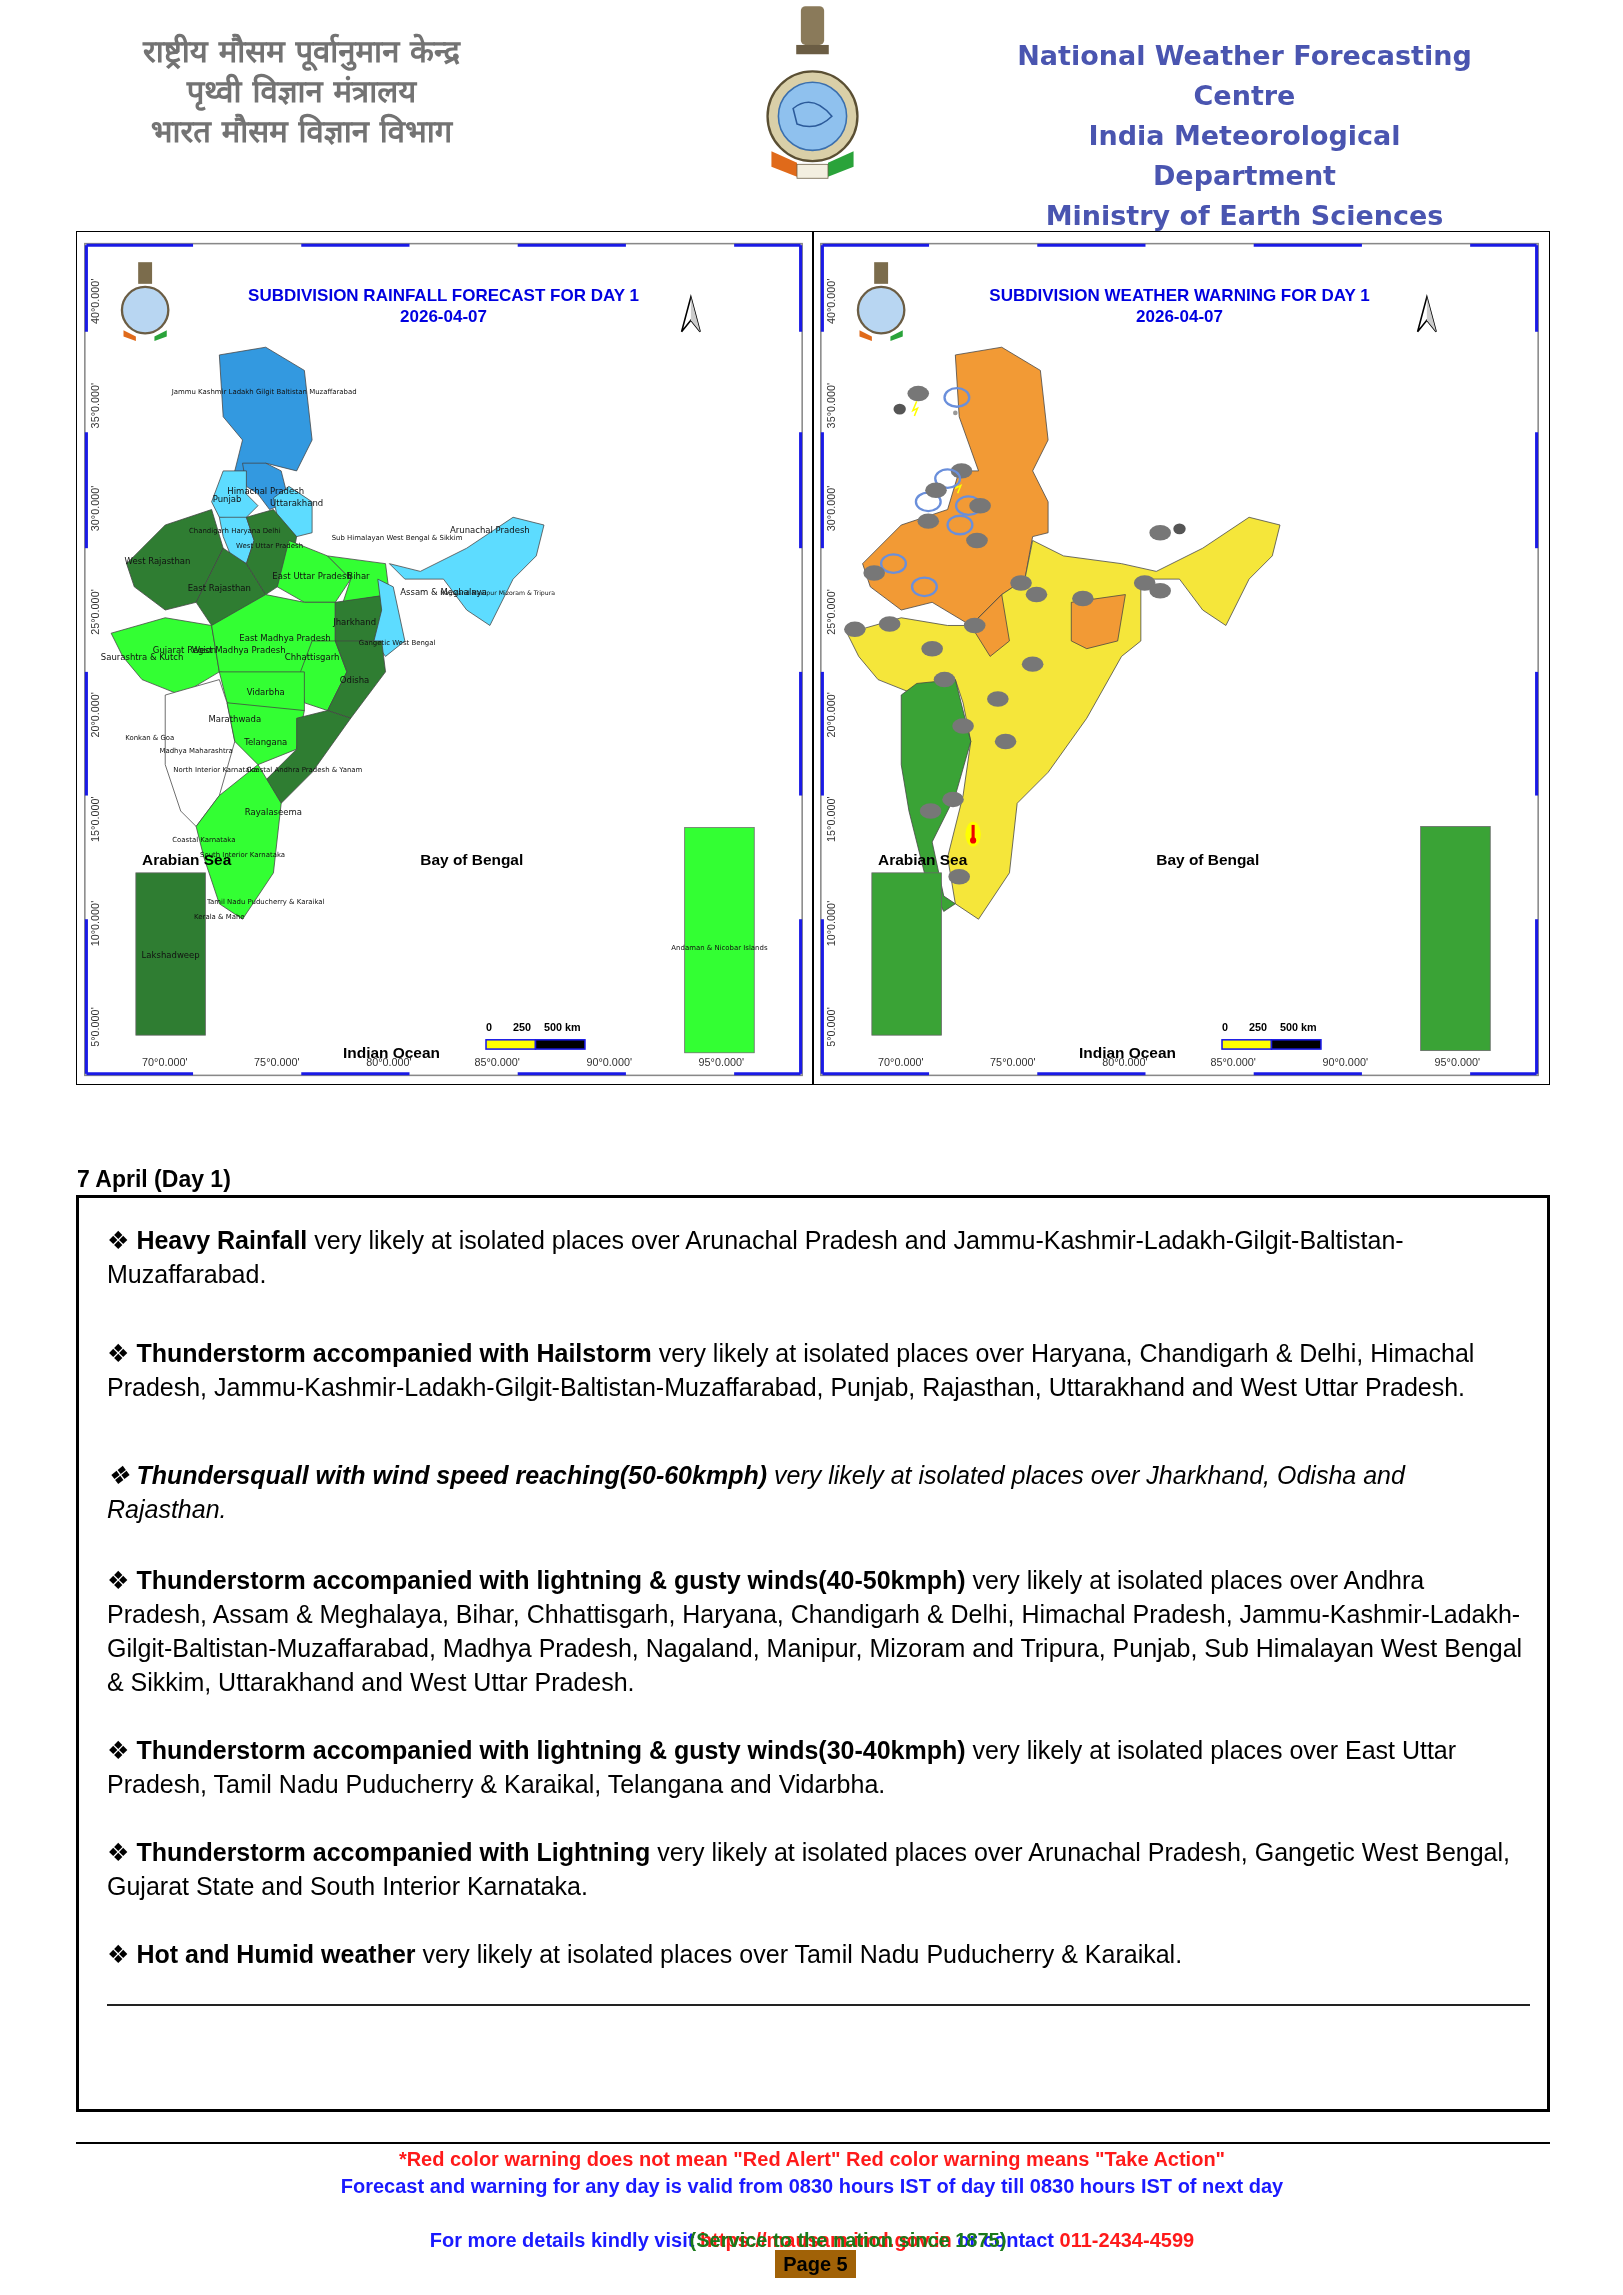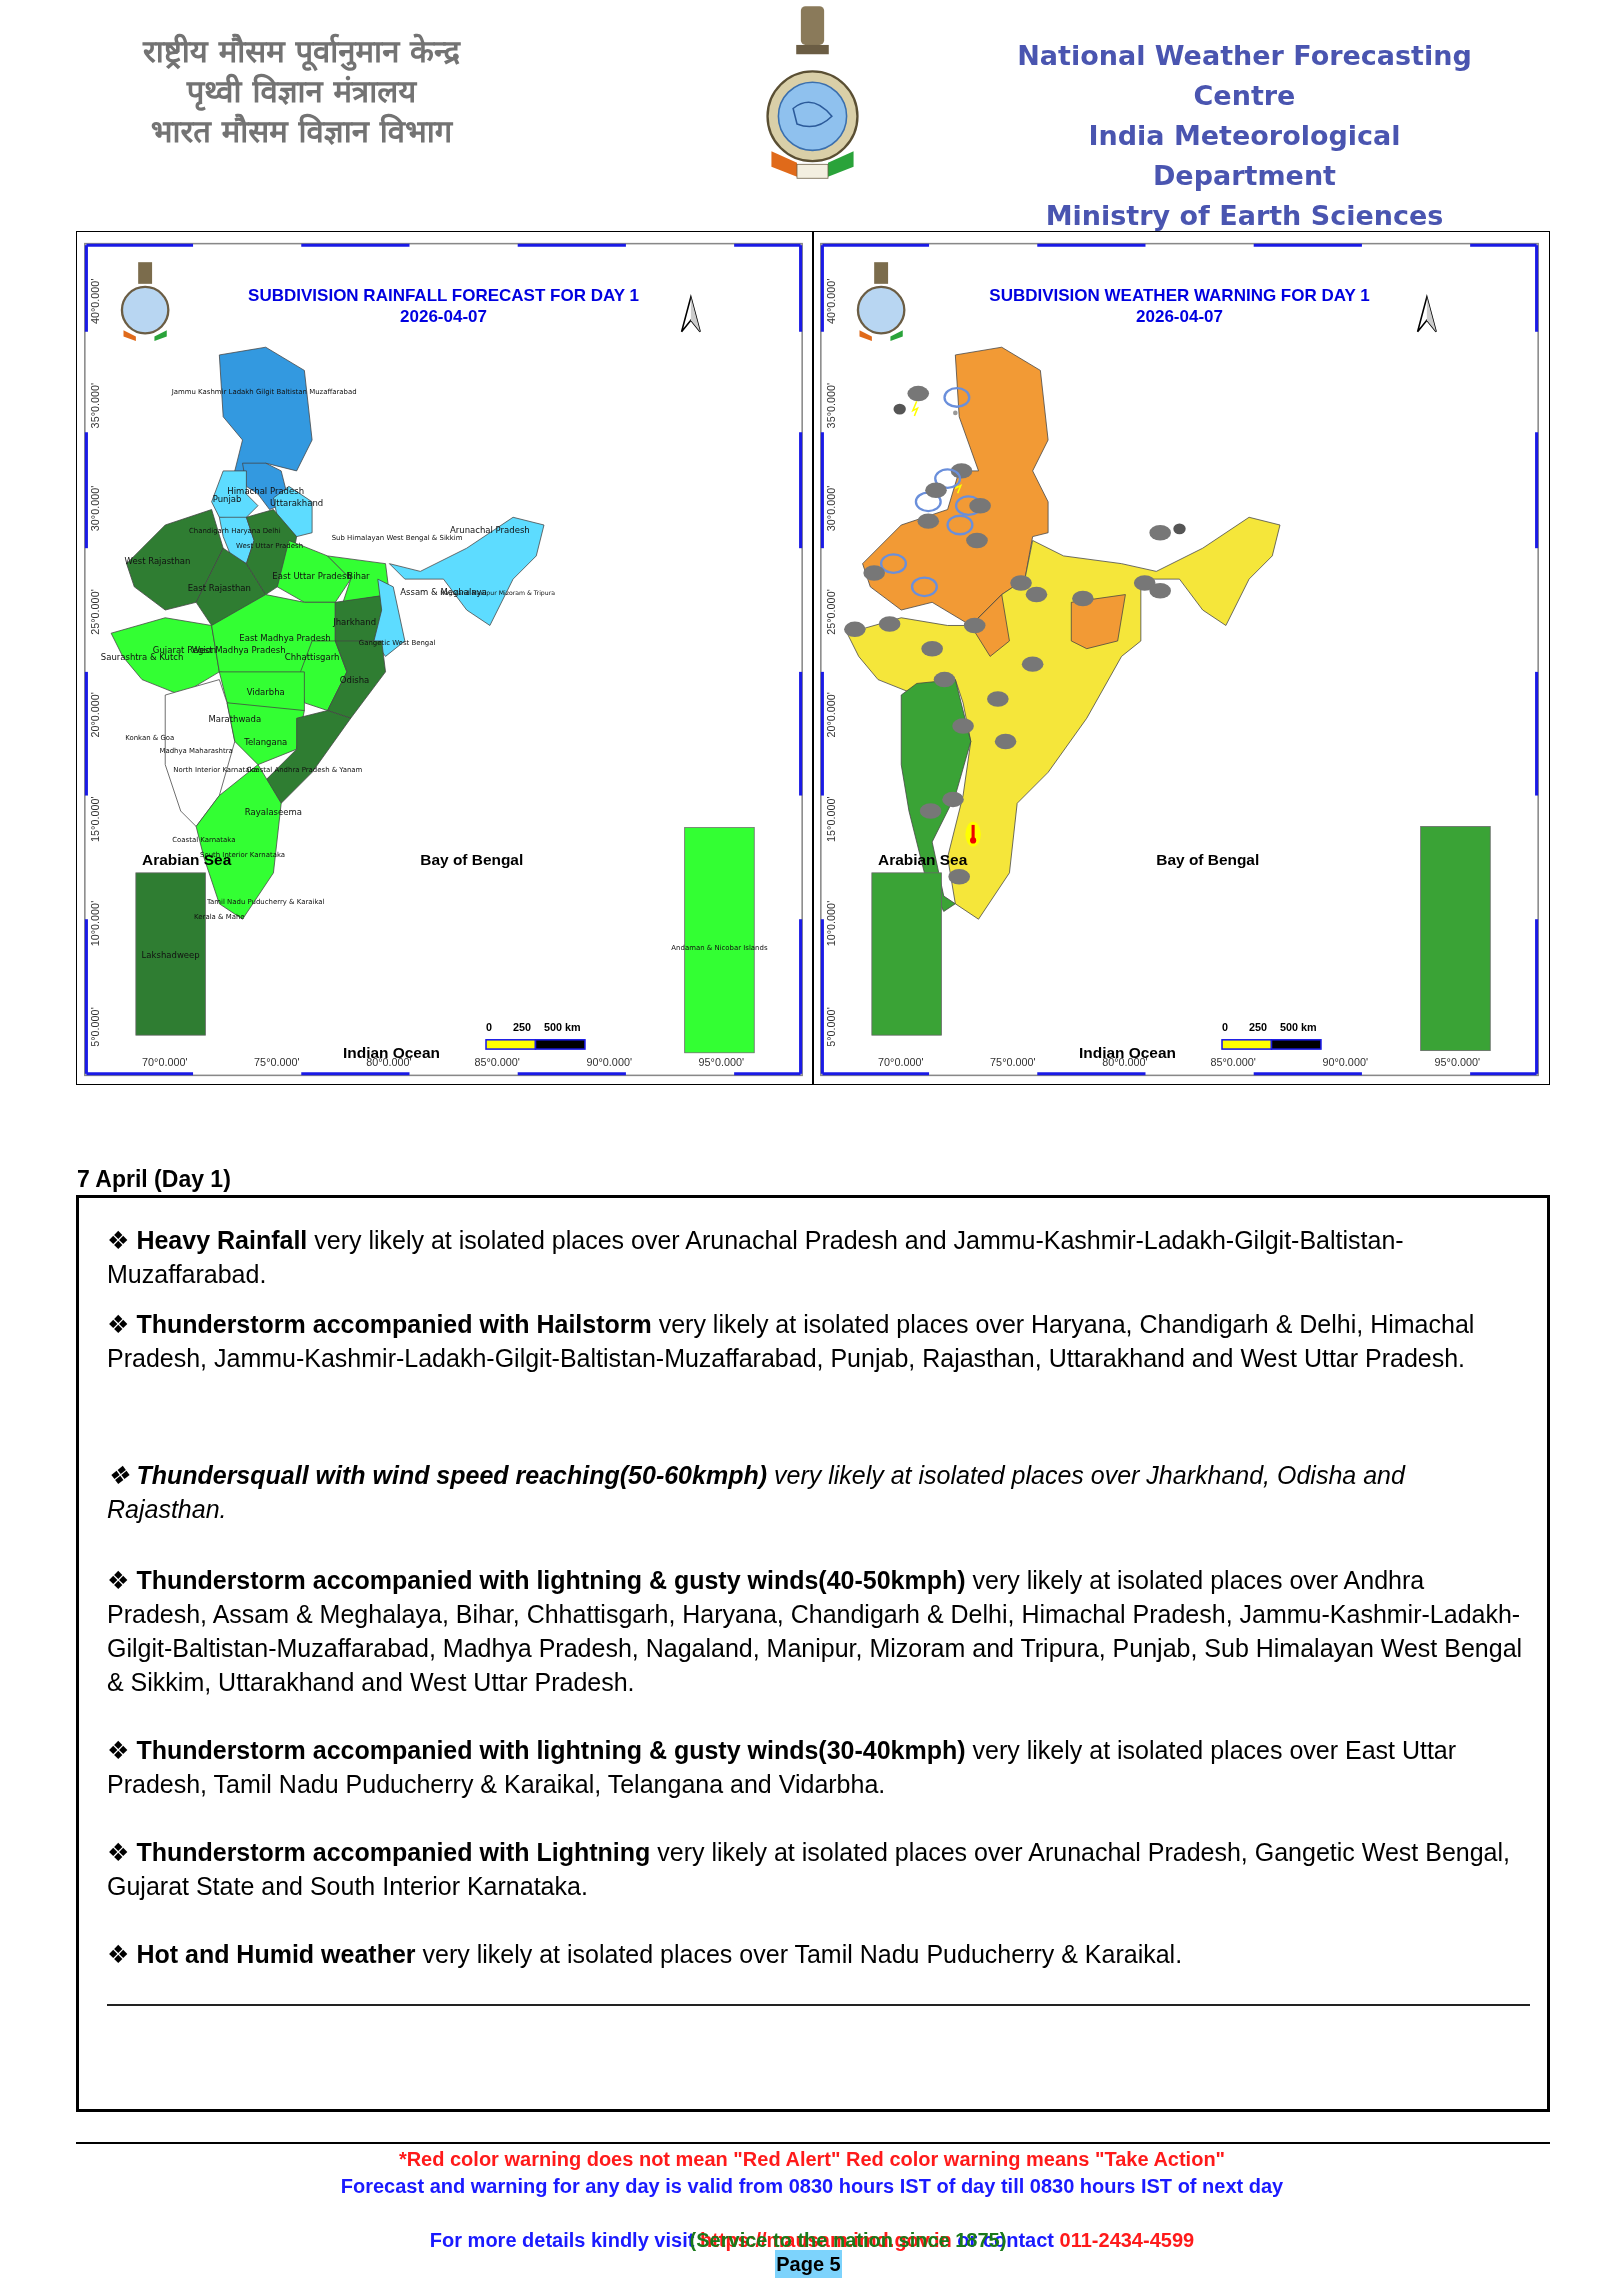--- a/index.html
+++ b/index.html
@@ -12,21 +12,21 @@
   .map-panel { position:absolute; top:239px; width:727px; height:841px; }
   .map-panel svg { width:100%; height:100%; display:block; }
   .day-title { position:absolute; left:77px; top:1166px; font-size:23px; font-weight:bold; font-family:"Liberation Sans", sans-serif; }
   .text-box { position:absolute; left:76px; top:1195px; width:1474px; height:917px; border:3.1px solid #000; box-sizing:border-box; }
   .bullet { position:absolute; left:28px; width:1423px; font-size:25px; line-height:34px; font-family:"Liberation Sans", sans-serif; }
   .bullet b { font-weight:bold; }
   .sep-line { position:absolute; left:28px; top:806px; width:1454px; height:1.5px; background:#222; width:1423px; }
   .foot-line { position:absolute; left:76px; top:2142px; width:1474px; height:1.5px; background:#000; }
   .foot { position:absolute; left:0; width:1624px; text-align:center; font-weight:bold; font-size:20px; font-family:"Liberation Sans", sans-serif; }
   .red { color:#ff1a1a; } .blue { color:#1a1aff; } .green { color:#1a7a1a;margin-left:36px; }
-  .page-badge { position:absolute; left:775px; top:2250px; width:67px; height:28px; background:#7dd3fc; color:#000; font-weight:bold; font-size:20px; text-align:center; line-height:28px; }
+  .page-badge { position:absolute; left:775px; top:2250px; width:81px; height:28px; background:#a16207; color:#000; font-weight:bold; font-size:20px; text-align:center; line-height:28px; }
 </style>
 </head>
 <body>
 
 <div class="hdr-hi">
   <div>राष्ट्रीय मौसम पूर्वानुमान केन्द्र</div>
   <div>पृथ्वी विज्ञान मंत्रालय</div>
   <div>भारत मौसम विज्ञान विभाग</div>
 </div>
 
@@ -371,21 +371,21 @@
   </svg>
 </div>
 
 <div class="day-title">7 April (Day 1)</div>
 
 <div class="text-box">
   <div class="bullet" style="top:25px;">
     <span>❖</span>
     <b>Heavy Rainfall</b><span> very likely at isolated places over Arunachal Pradesh and Jammu-Kashmir-Ladakh-Gilgit-Baltistan-Muzaffarabad.</span>
   </div>
-  <div class="bullet" style="top:109px;">
+  <div class="bullet" style="top:138px;">
     <span>❖</span>
     <b>Thunderstorm accompanied with Hailstorm</b><span> very likely at isolated places over Haryana, Chandigarh &amp; Delhi, Himachal Pradesh, Jammu-Kashmir-Ladakh-Gilgit-Baltistan-Muzaffarabad, Punjab, Rajasthan, Uttarakhand and West Uttar Pradesh.</span>
   </div>
   <div class="bullet" style="top:260px;font-style:italic;">
     <span>❖</span>
     <b>Thundersquall with wind speed reaching(50-60kmph)</b><span> very likely at isolated places over Jharkhand, Odisha and Rajasthan.</span>
   </div>
   <div class="bullet" style="top:365px;">
     <span>❖</span>
     <b>Thunderstorm accompanied with lightning &amp; gusty winds(40-50kmph)</b><span> very likely at isolated places over Andhra Pradesh, Assam &amp; Meghalaya, Bihar, Chhattisgarh, Haryana, Chandigarh &amp; Delhi, Himachal Pradesh, Jammu-Kashmir-Ladakh-Gilgit-Baltistan-Muzaffarabad, Madhya Pradesh, Nagaland, Manipur, Mizoram and Tripura, Punjab, Sub Himalayan West Bengal &amp; Sikkim, Uttarakhand and West Uttar Pradesh.</span>

